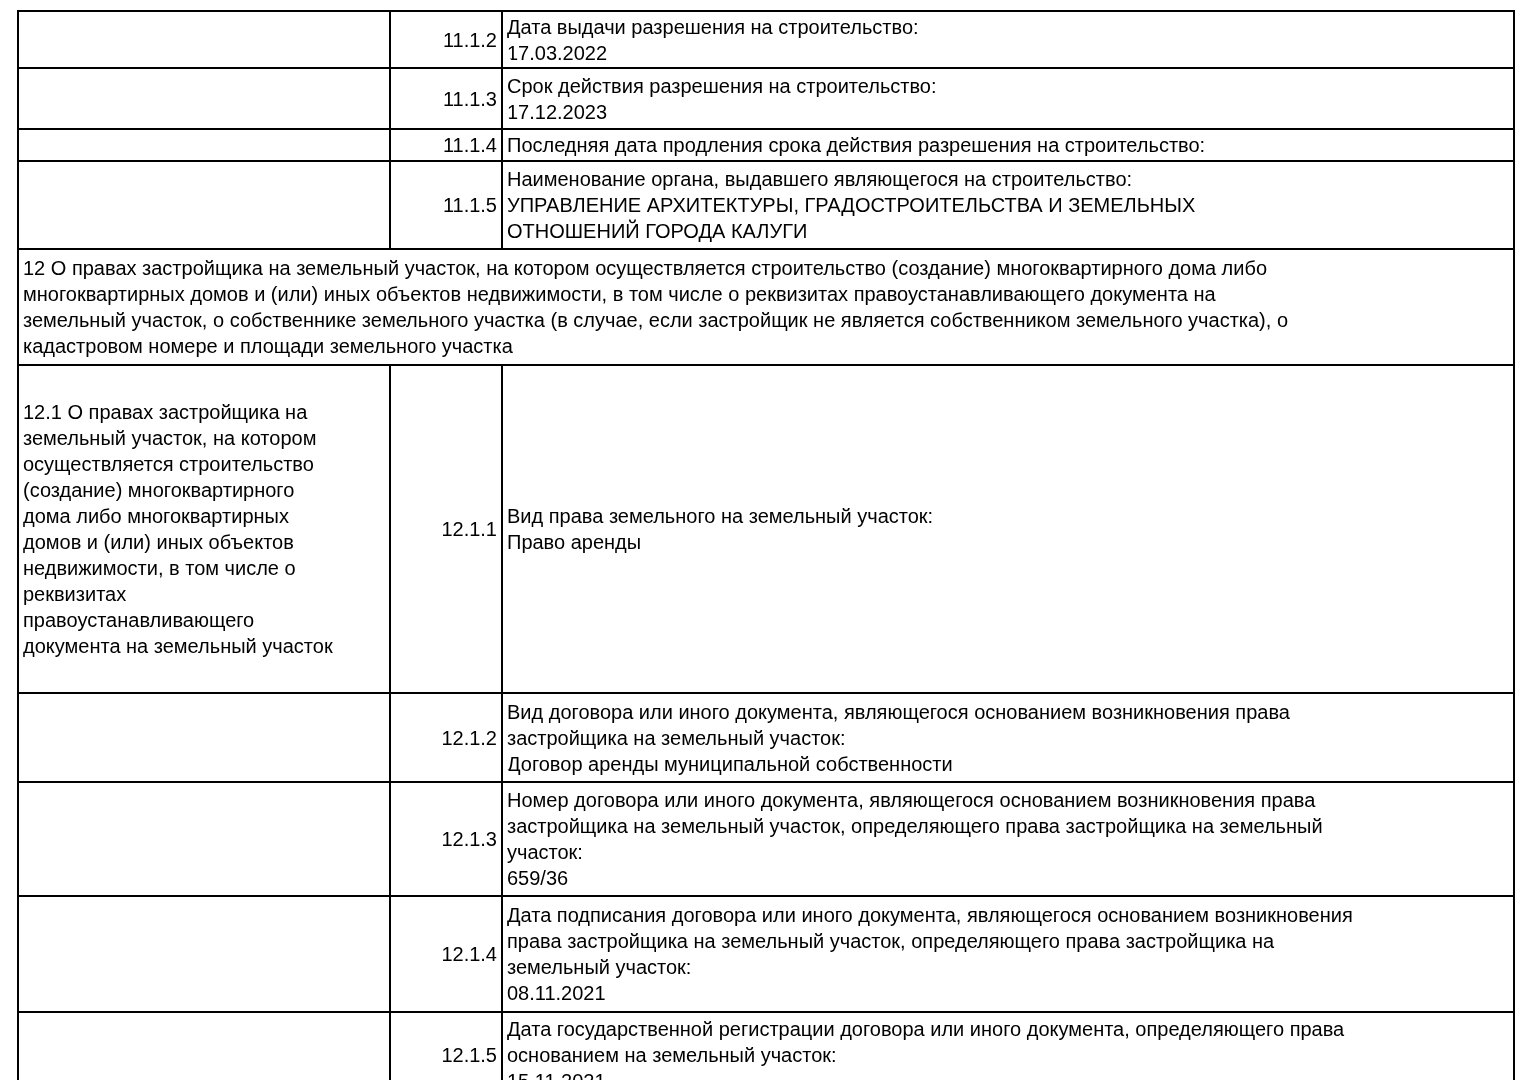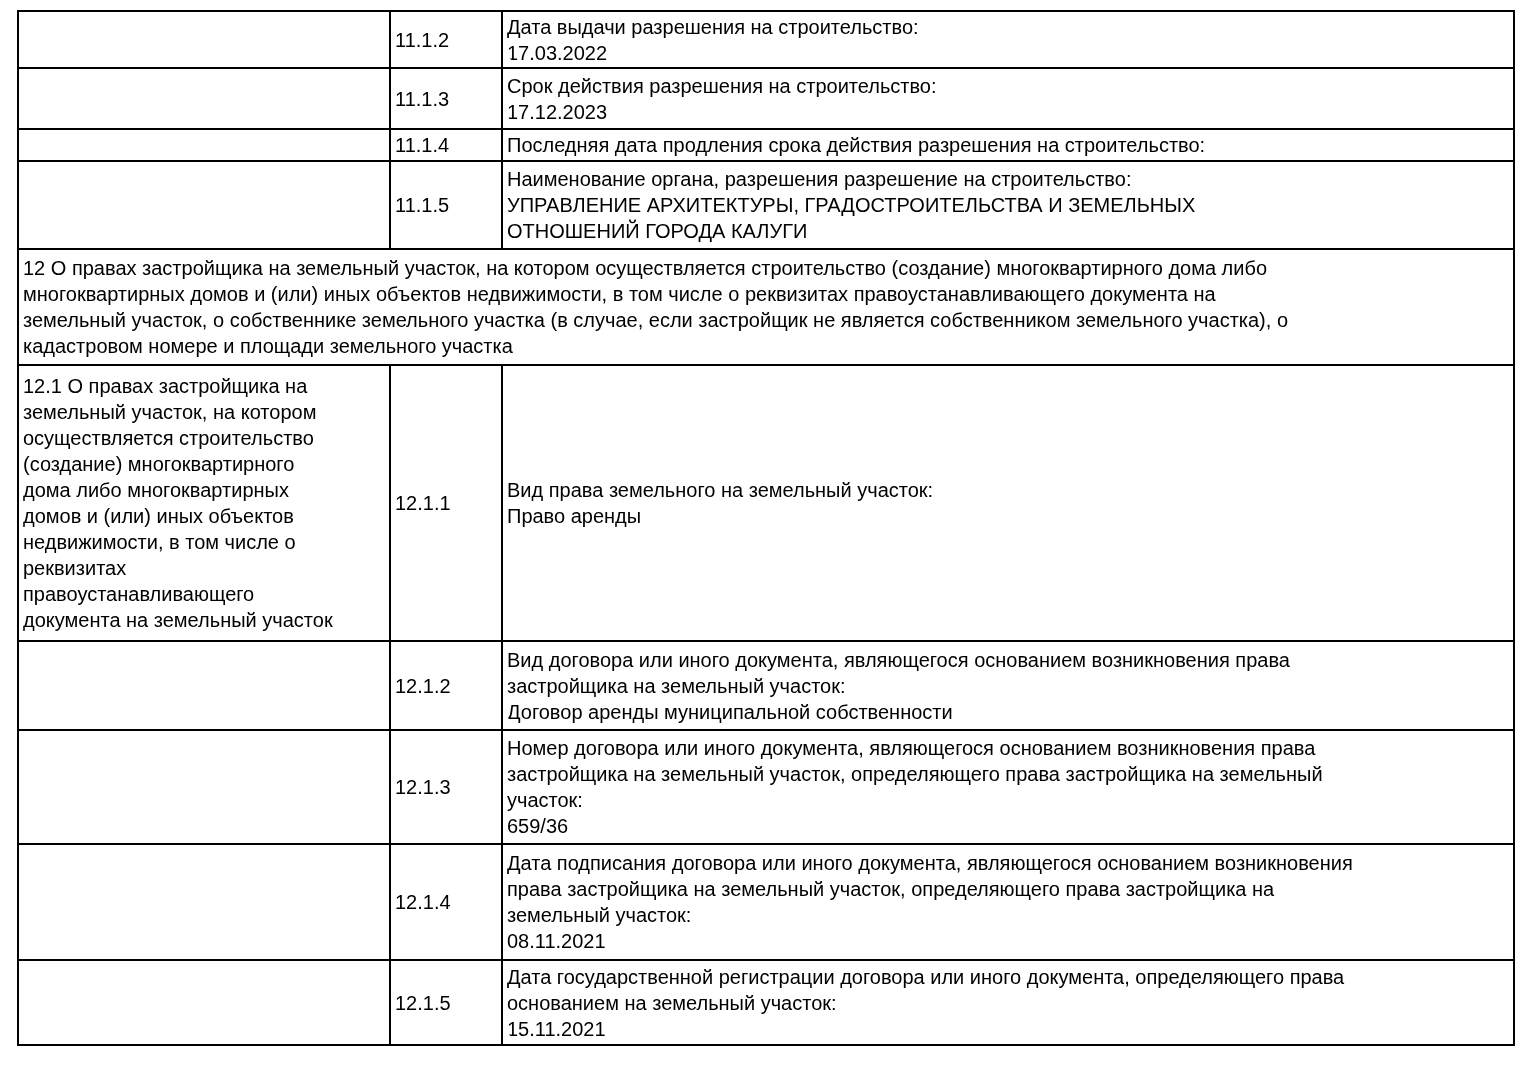--- a/index.html
+++ b/index.html
@@ -25,31 +25,31 @@
     color: #000000;
   }
   table.decl td {
     border: 2px solid #000000;
     vertical-align: middle;
     padding: 1px 4px 1px 4px;
     box-sizing: border-box;
     overflow: hidden;
   }
   td.c-section { width: 372px; }
-  td.c-num     { width: 112px; padding-left: 7px; }
+  td.c-num     { width: 112px; padding-left: 7px; text-align: right; }
   td.c-content { width: 1012px; border-radius: 25px; }
   .pre { white-space: pre-line; }
   .field-label { white-space: pre-line; }
   .field-value { white-space: pre-line; font-weight: 400; }
   tr.h57  { height: 57px; }
   tr.h61  { height: 61px; margin-left: 13px; }
   tr.h32  { height: 32px; margin-left: 44px; }
   tr.h88  { height: 88px; }
   tr.h116 { height: 116px; }
-  tr.h278 { height: 276px; margin-top: 28px; }
+  tr.h278 { height: 328px; margin-top: 28px; }
   tr.h89  { height: 89px; }
   tr.h114 { height: 114px; }
   tr.h85  { height: 85px; }
 </style>
 </head>
 <body>
 
 <div class="page">
   <table class="decl">
     <colgroup>
@@ -91,21 +91,21 @@
         <div class="field-value"></div>
       </td>
     </tr>
 
     <tr class="h88">
       <td class="c-section"></td>
       <td class="c-num">
         <div>11.1.5</div>
       </td>
       <td class="c-content">
-        <div class="field-label">Наименование органа, разрешения разрешение на строительство:</div>
+        <div class="field-label">Наименование органа, выдавшего являющегося на строительство:</div>
         <div class="field-value">УПРАВЛЕНИЕ АРХИТЕКТУРЫ, ГРАДОСТРОИТЕЛЬСТВА И ЗЕМЕЛЬНЫХ
 ОТНОШЕНИЙ ГОРОДА КАЛУГИ</div>
       </td>
     </tr>
 
     <tr class="h116">
       <td colspan="3">
         <div class="pre">12 О правах застройщика на земельный участок, на котором осуществляется строительство (создание) многоквартирного дома либо
 многоквартирных домов и (или) иных объектов недвижимости, в том числе о реквизитах правоустанавливающего документа на
 земельный участок, о собственнике земельного участка (в случае, если застройщик не является собственником земельного участка), о

